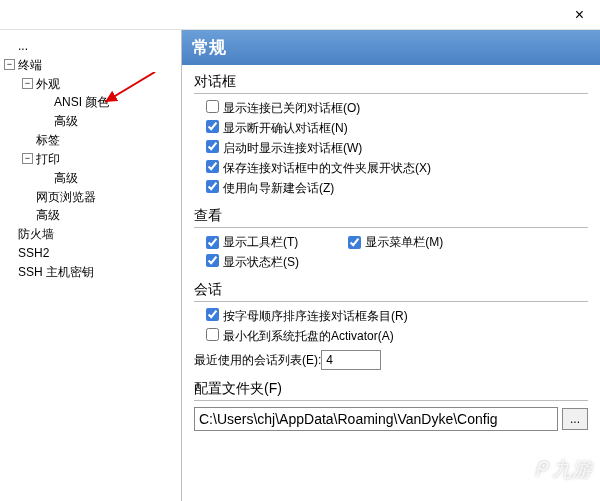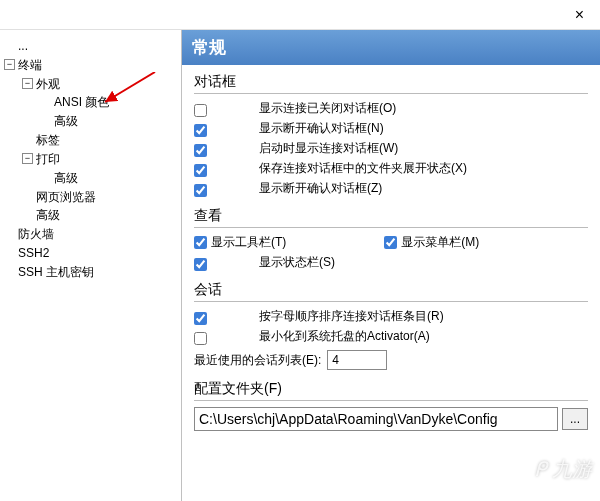--- a/index.html
+++ b/index.html
@@ -14,24 +14,24 @@
 .tree .noexp { display: inline-block; width: 14px; }
 .tree .lbl { vertical-align: middle; cursor: pointer; }
 .tree ul { list-style: none; padding-left: 18px; }
 .arrow { position: absolute; left: 100px; top: 72px; pointer-events: none; }
 .main { flex: 1; display: flex; flex-direction: column; }
 .header { background: linear-gradient(#6a9fd8, #4a81c4); color: #fff; font-weight: bold; padding: 6px 10px; font-size: 17px; }
 .panel { padding: 8px 12px; overflow-y: auto; flex: 1; }
 .group-title { font-size: 14px; margin-bottom: 2px; }
 .group-line { border-top: 1px solid #bbb; margin-bottom: 6px; }
 .group { margin-bottom: 10px; }
-.chk-row { display: flex; align-items: flex-end; margin: 3px 0; gap: 48px; }
+.chk-row { display: flex; align-items: flex-start; margin: 3px 12px; }
 .chk-row input { margin-right: 4px; accent-color: #3b7dd8; }
 .chk-inline { display: inline-flex; align-items: center; margin-right: 50px; }
-.field-row { display: flex; align-items: center; margin: 5px 0; gap: 6px; }
+.field-row { display: flex; align-items: center; margin: 5px 0; }
 .field-row label { white-space: nowrap; }
 .num-input { width: 60px; border: 1px solid #888; padding: 2px 4px; font-size: 12px; }
 .path-row { display: flex; align-items: center; gap: 4px; }
 .path-input { flex: 1; border: 1px solid #888; padding: 3px 4px; font-size: 14px; font-family: inherit; }
 .browse-btn { width: 26px; height: 22px; border: 1px solid #888; background: #f0f0f0; cursor: pointer; font-size: 12px; }
 .watermark { position: absolute; right: 8px; bottom: 18px; color: rgba(255,255,255,0.8); font-size: 20px; font-style: italic; text-shadow: 0 0 3px rgba(0,0,0,0.3); pointer-events: none; }
 </style>
 </head>
 <body>
 
@@ -97,21 +97,21 @@
         <div class="chk-row">
             <input type="checkbox" checked="" style="">
             <span>启动时显示连接对话框(W)</span>
           </div>
         <div class="chk-row">
             <input type="checkbox" checked="" style="">
             <span>保存连接对话框中的文件夹展开状态(X)</span>
           </div>
         <div class="chk-row">
             <input type="checkbox" checked="" style="">
-            <span>显示断开确认对话框(Z)</span>
+            <span>使用向导新建会话(Z)</span>
           </div>
       </div>
 
       <div class="group">
         <div class="group-title">查看</div>
         <div class="group-line"></div>
         <div class="chk-row">
           <span class="chk-inline">
               <input type="checkbox" checked="" style="">
               <span>显示工具栏(T)</span>

